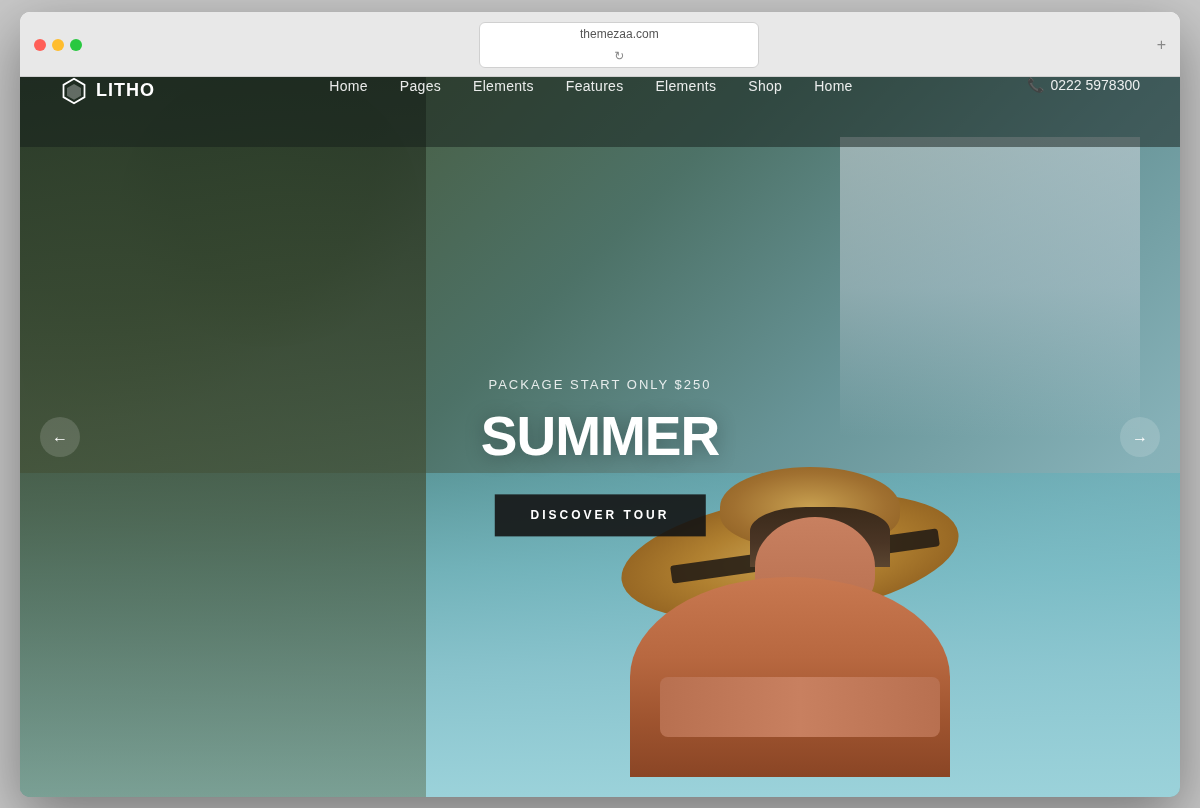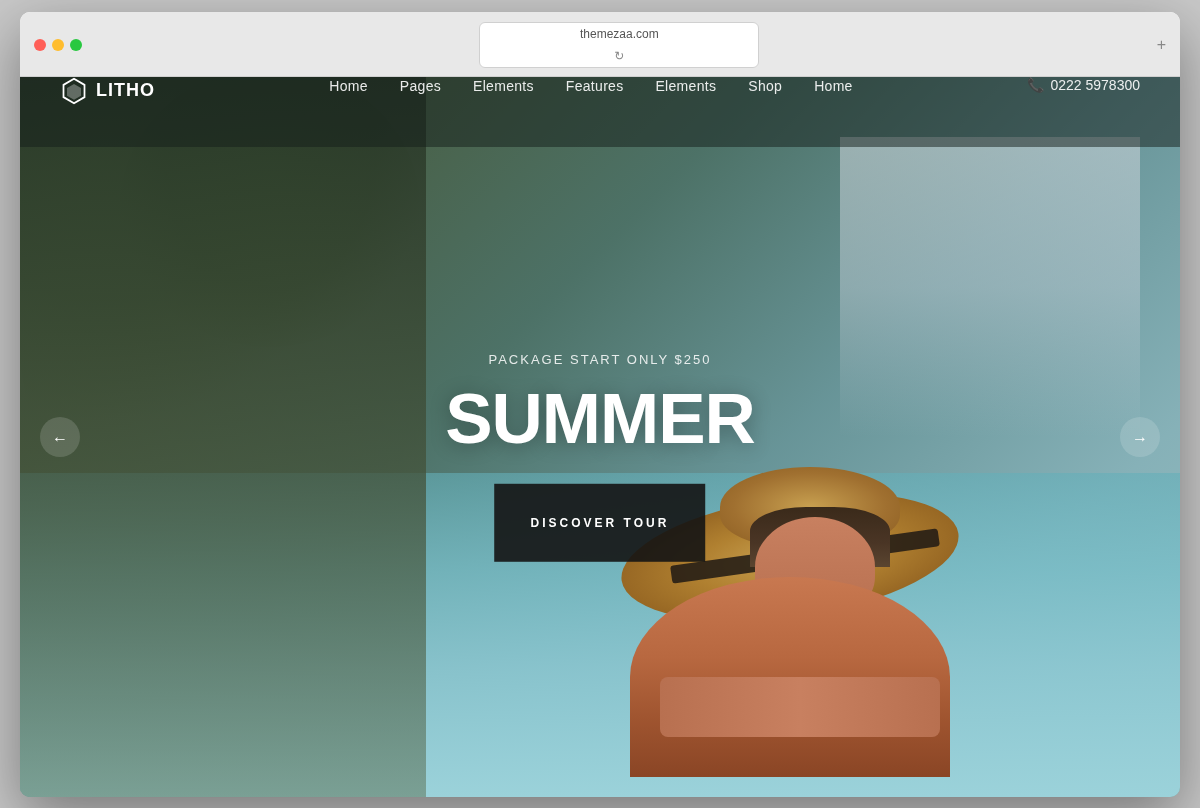--- a/index.html
+++ b/index.html
@@ -289,34 +289,34 @@
       color: rgba(255,255,255,0.85);
       font-size: 13px;
       font-weight: 400;
       letter-spacing: 2px;
       text-transform: uppercase;
       margin-bottom: 18px;
     }
 
     .hero-title {
       color: #fff;
-      font-size: 71px;
+      font-size: 55px;
       font-weight: 900;
       line-height: 0.95;
       text-transform: uppercase;
       letter-spacing: -1px;
       margin-bottom: 32px;
       text-shadow: 0 2px 20px rgba(0,0,0,0.3);
     }
 
     .hero-cta {
       display: inline-block;
       background: rgba(20, 20, 20, 0.9);
       color: #fff;
-      padding: 32px 36px;
+      padding: 14px 36px;
       font-size: 12px;
       font-weight: 700;
       letter-spacing: 3px;
       text-transform: uppercase;
       text-decoration: none;
       border: none;
       cursor: pointer;
       transition: background 0.2s;
     }
 

